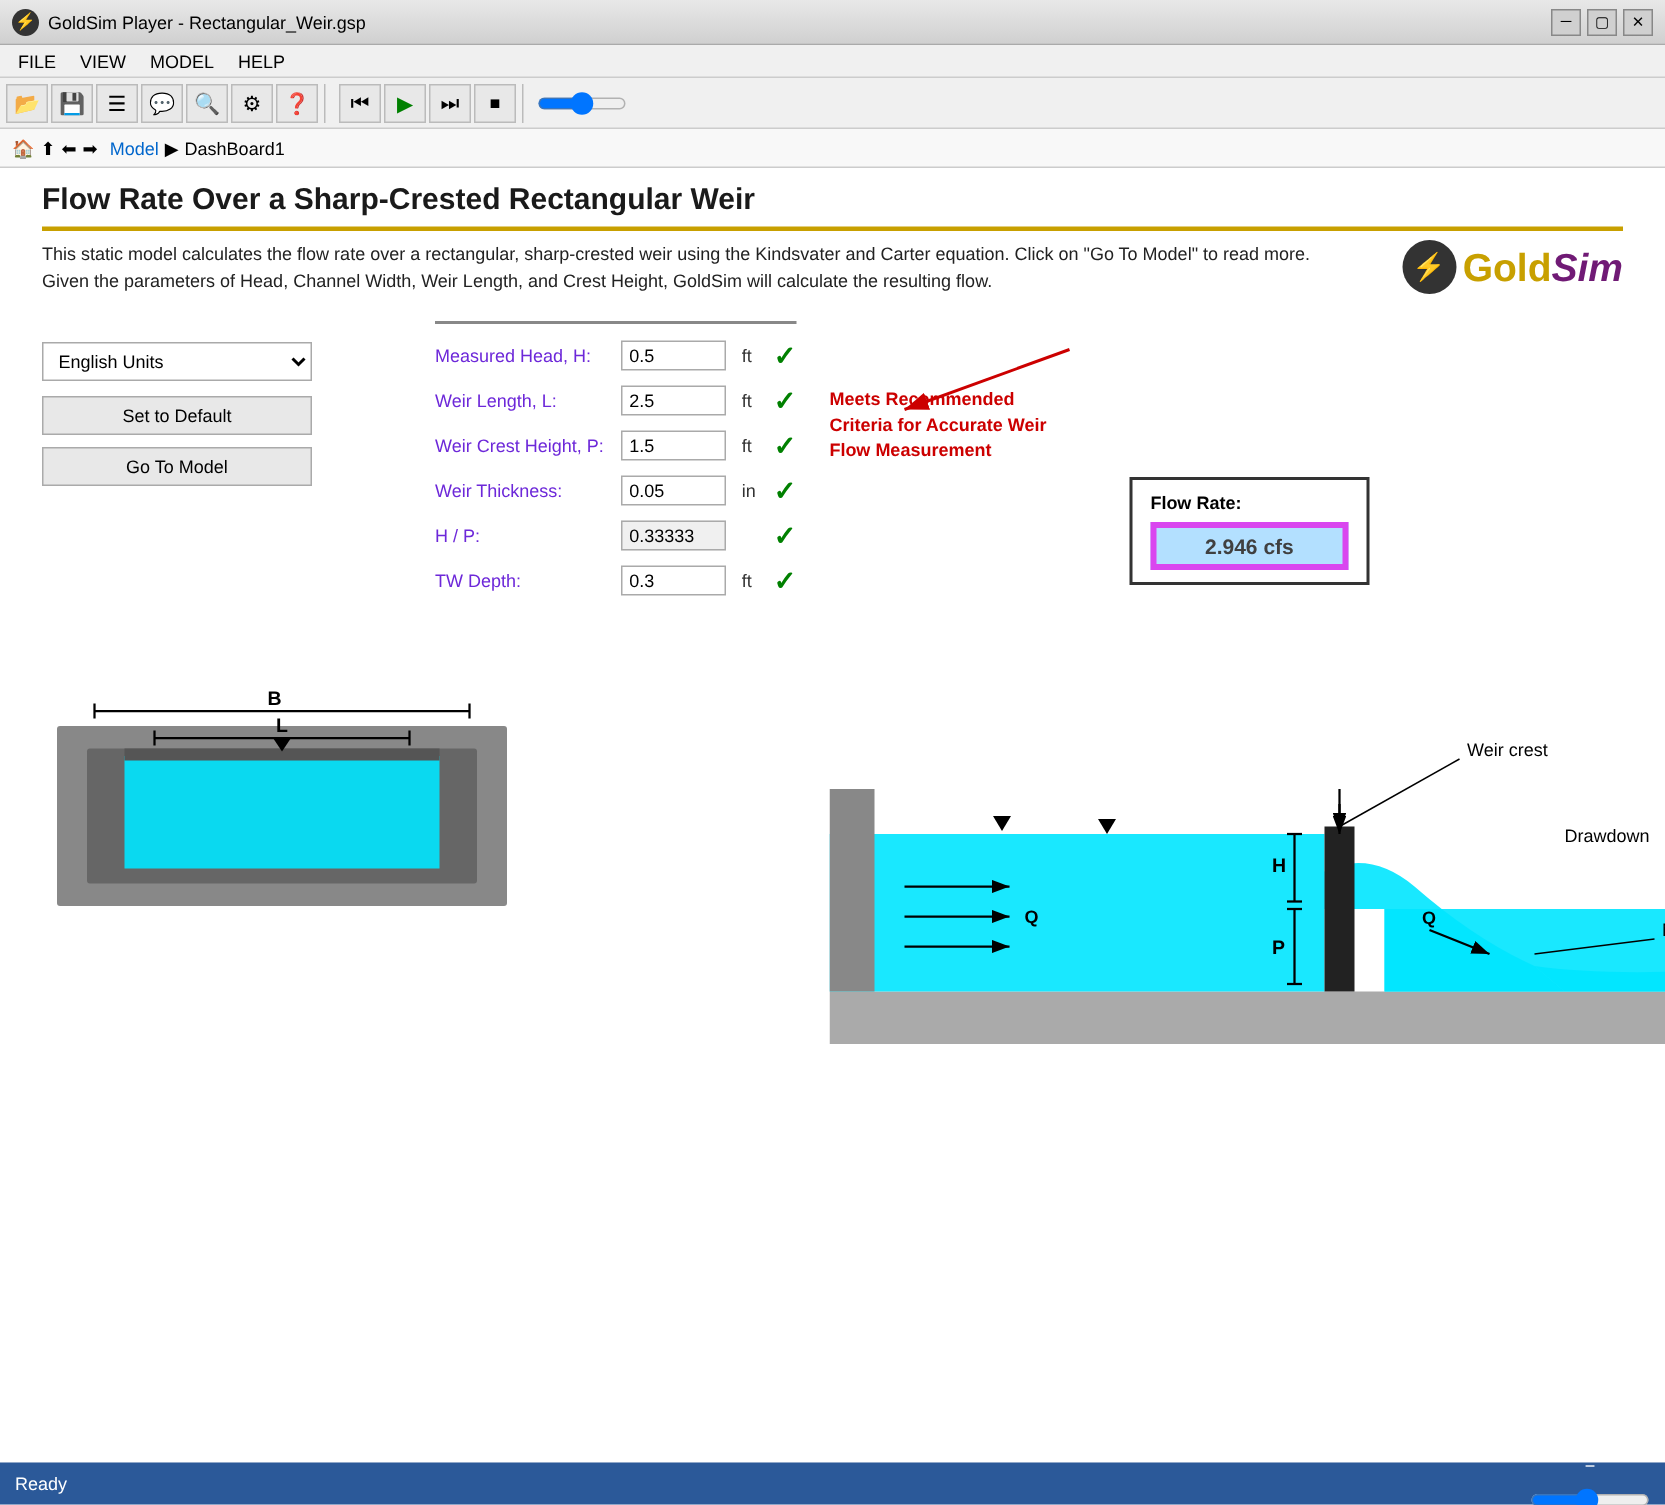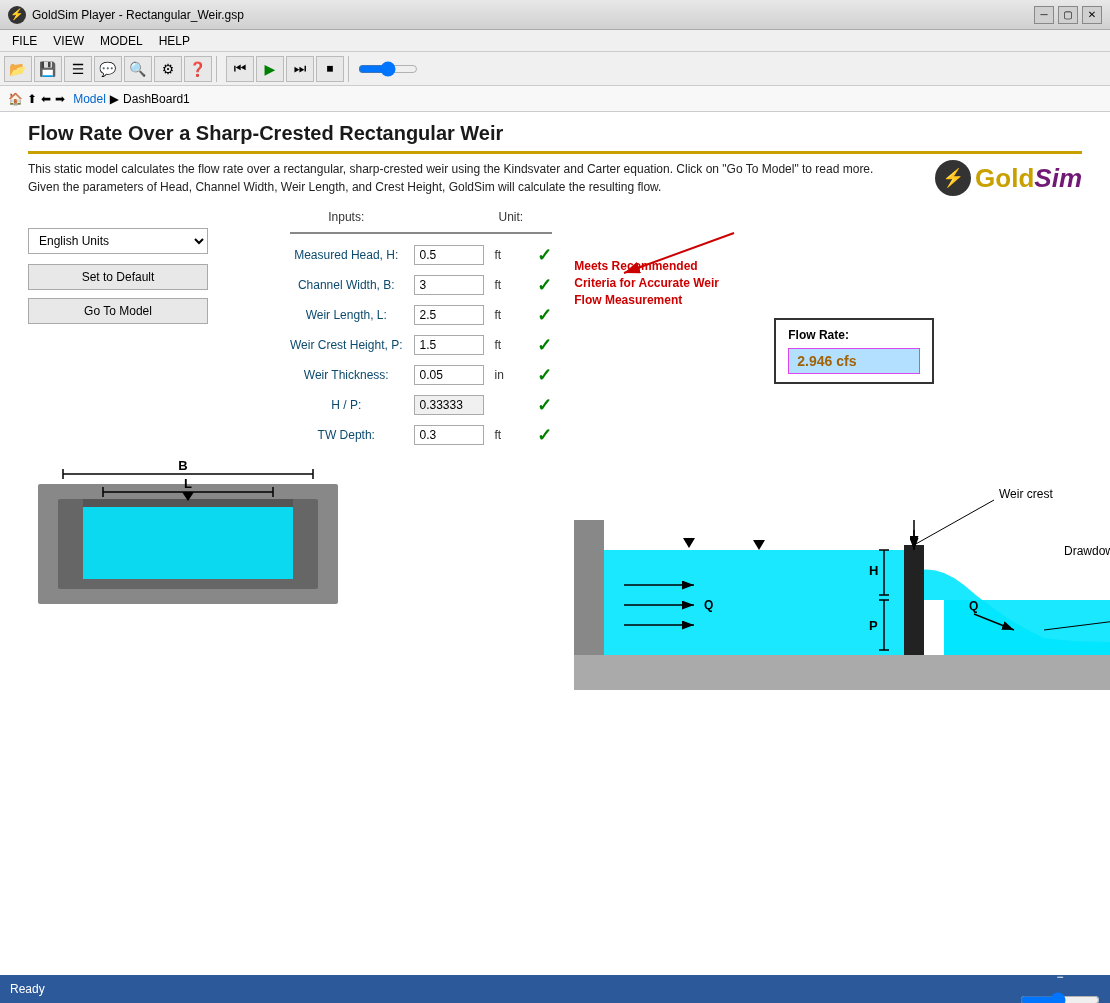--- a/index.html
+++ b/index.html
@@ -153,23 +153,23 @@
       text-align: center;
       padding: 2px 8px;
       font-weight: normal;
       color: #333;
     }
     .inputs-table td {
       padding: 4px 6px;
       vertical-align: middle;
     }
     .inputs-table .label-cell {
-      text-align: center;
+      text-align: left;
       white-space: nowrap;
-      color: #0c4a6e;
+      color: #6d28d9;
     }
     .inputs-table .input-cell input {
       width: 70px;
       padding: 2px 4px;
       font-size: 12px;
       border: 1px solid #aaa;
     }
     .inputs-table .unit-cell {
       color: #333;
       padding-left: 4px;
@@ -205,26 +205,26 @@
       margin-top: 20px;
       width: 160px;
     }
     .flow-rate-label {
       font-size: 12px;
       font-weight: bold;
       margin-bottom: 6px;
     }
     .flow-rate-value {
       background: #b3e0ff;
-      border: 1px solid #d946ef;
+      border: 4px solid #d946ef;
       padding: 4px 8px;
       font-size: 14px;
       font-weight: bold;
-      color: #a16207;
-      text-align: left;
+      color: #404040;
+      text-align: center;
     }
 
     
     .status-bar {
       background: #2b5999;
       color: white;
       height: 28px;
       display: flex;
       align-items: center;
       padding: 0 10px;
@@ -340,45 +340,33 @@
           <text x="160" y="144" text-anchor="middle" font-size="13" font-weight="bold">L</text>
 
           <polygon points="160,157 154,148 166,148" fill="black"></polygon>
         </svg>
       </div>
     </div>
 
     <div class="inputs-panel">
       <table class="inputs-table">
         <tbody>
-            <tr>
-          <th>Inputs:</th>
-          <th></th>
-          <th>Unit:</th>
-          <th></th>
-        </tr>
         <tr>
               <td colspan="4">
                 <hr class="divider-line">
               </td>
             </tr>
 
         <tr>
           <td class="label-cell">Measured Head, H:</td>
           <td class="input-cell"><input type="text" value="0.5" style=""></td>
           <td class="unit-cell">ft</td>
           <td class="check-cell"><span class="checkmark">✓</span></td>
         </tr>
 
-        <tr>
-          <td class="label-cell">Channel Width, B:</td>
-          <td class="input-cell"><input type="text" value="3" style=""></td>
-          <td class="unit-cell">ft</td>
-          <td class="check-cell"><span class="checkmark">✓</span></td>
-        </tr>
 
         <tr>
           <td class="label-cell">Weir Length, L:</td>
           <td class="input-cell"><input type="text" value="2.5" style=""></td>
           <td class="unit-cell">ft</td>
           <td class="check-cell"><span class="checkmark">✓</span></td>
         </tr>
 
         <tr>
           <td class="label-cell">Weir Crest Height, P:</td>

